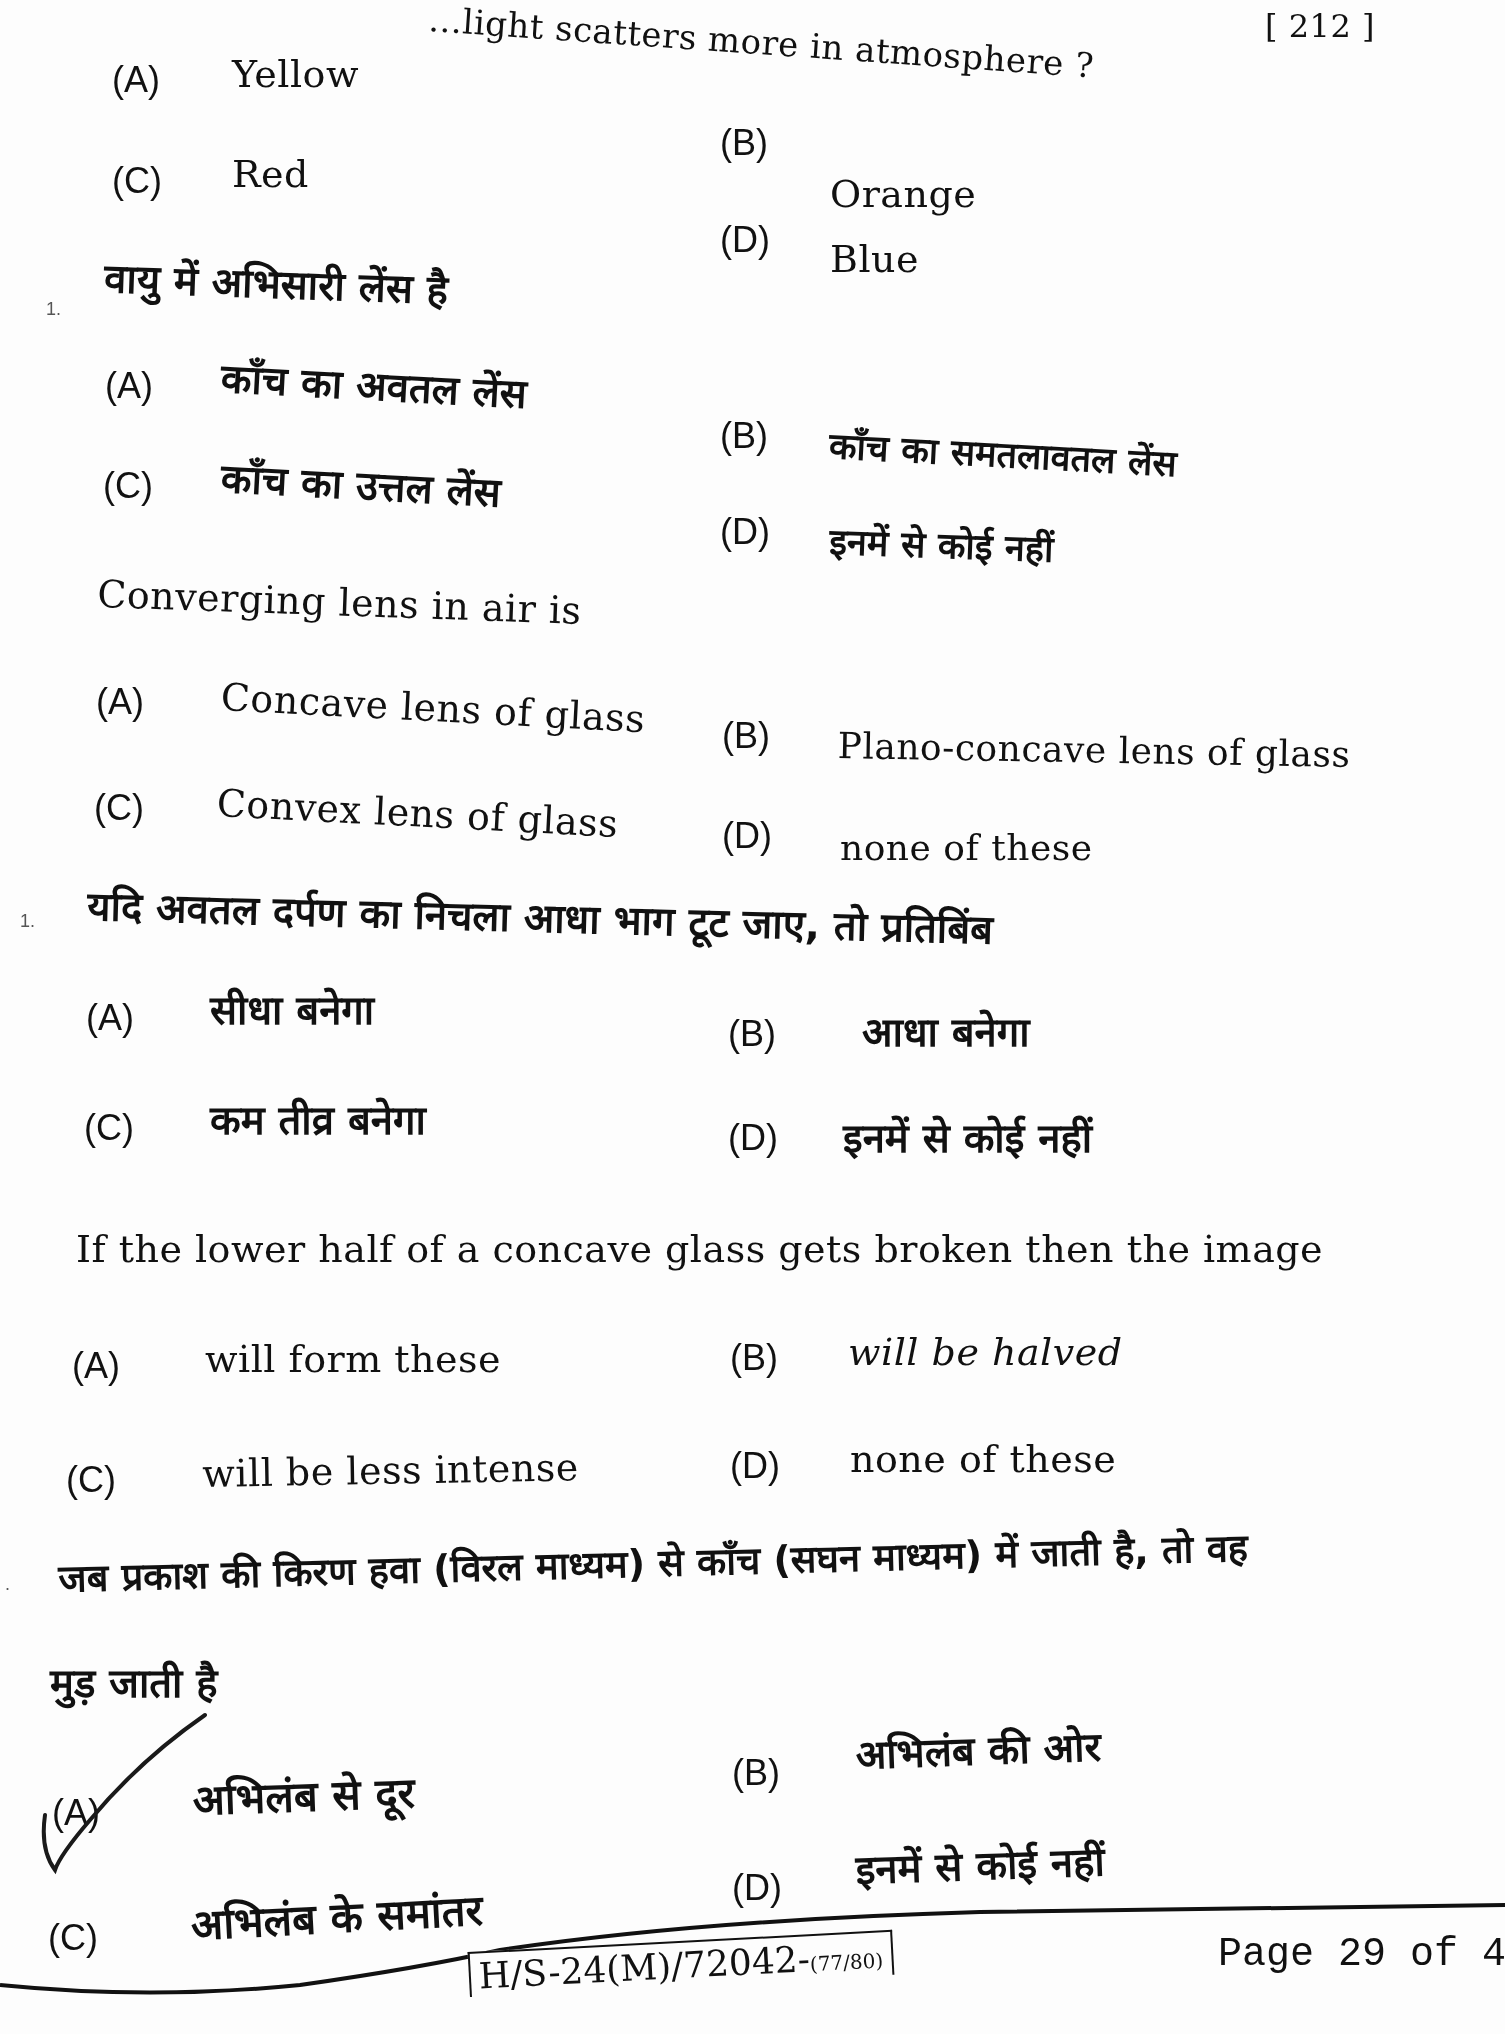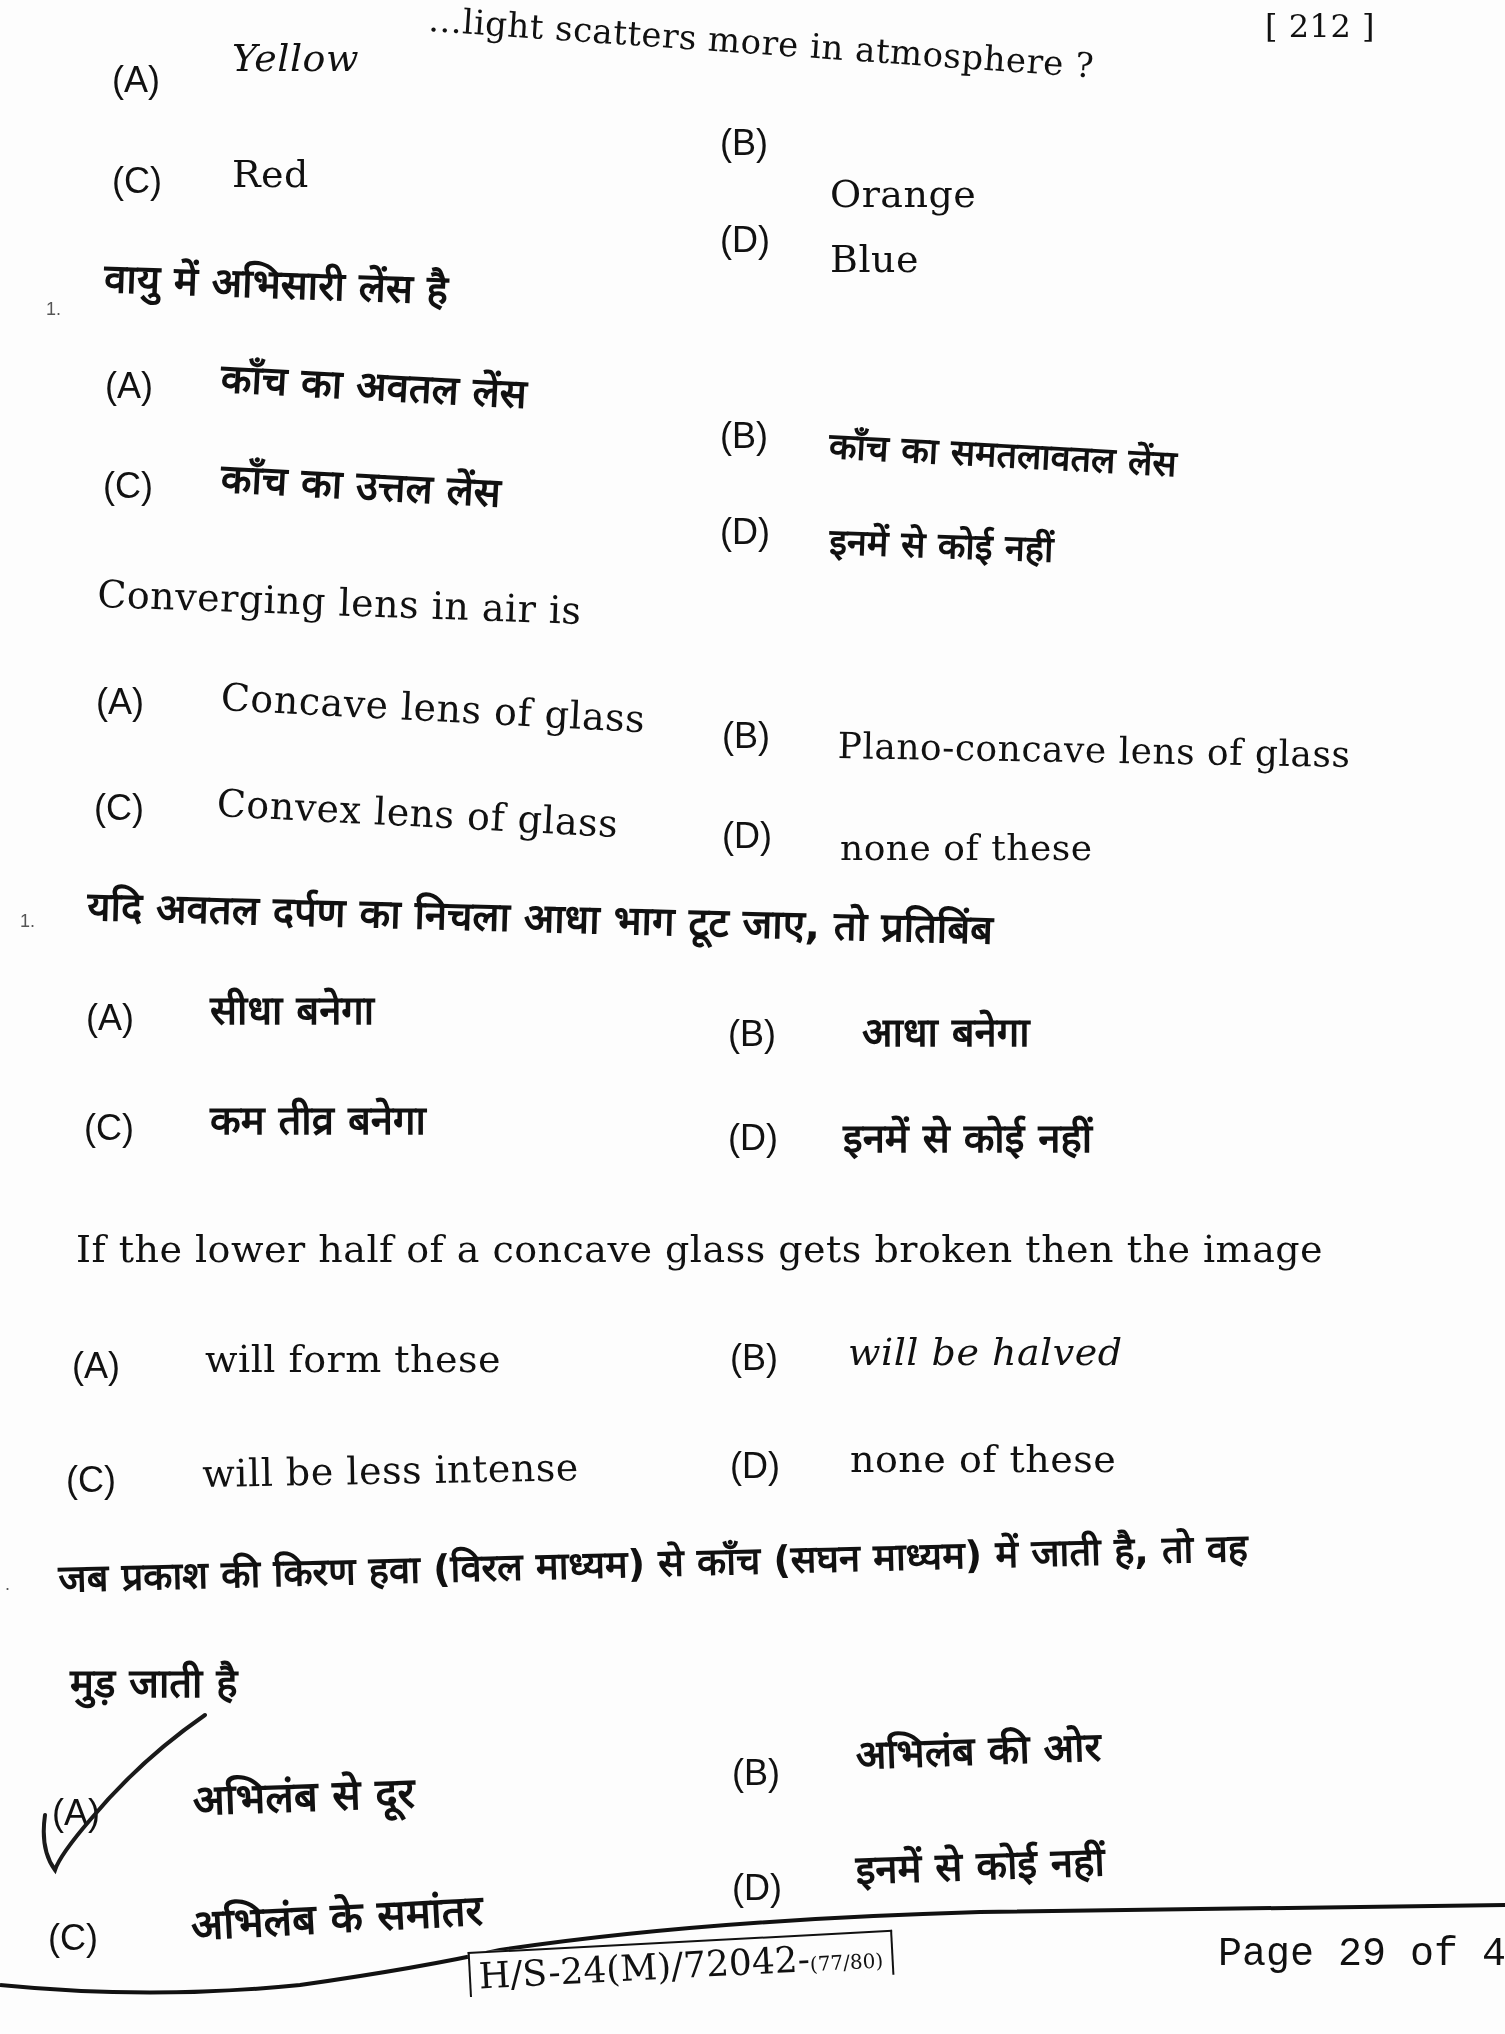--- a/index.html
+++ b/index.html
@@ -71,21 +71,21 @@
 </style>
 </head>
 <body>
 
 <div class="page">
 
   <div class="txt en" style="left:430px; top:2px; transform: rotate(4deg); transform-origin:left top; font-size:34px;">...light scatters more in atmosphere ?</div>
   <div class="txt en" style="left:1265px; top:10px; font-size:32px;text-align:center;">[ 212 ]</div>
 
   <div class="txt opt-label" style="left:112px; top:62px;">(A)</div>
-  <div class="txt en" style="left:232px; top:39px;font-style:italic;">Yellow</div>
+  <div class="txt en" style="left:232px; top:55px;">Yellow</div>
   <div class="txt opt-label" style="left:720px; top:125px;">(B)</div>
   <div class="txt en" style="left:830px; top:148px;margin-top:27px;">Orange</div>
   <div class="txt opt-label" style="left:112px; top:163px;">(C)</div>
   <div class="txt en" style="left:232px; top:155px;">Red</div>
   <div class="txt opt-label" style="left:720px; top:222px;">(D)</div>
   <div class="txt en" style="left:830px; top:240px;">Blue</div>
 
   <div class="txt qnum" style="left:46px; top:300px;">1.</div>
   <div class="txt hi" style="left:105px; top:258px; transform: rotate(2deg); transform-origin:left top;">वायु में अभिसारी लेंस है</div>
   <div class="txt opt-label" style="left:105px; top:368px;">(A)</div>
@@ -123,21 +123,21 @@
   <div class="txt en" style="left:205px; top:1340px;">will form these</div>
   <div class="txt opt-label" style="left:730px; top:1340px;">(B)</div>
   <div class="txt en" style="left:848px; top:1333px;font-style:italic;">will be halved</div>
   <div class="txt opt-label" style="left:66px; top:1462px;">(C)</div>
   <div class="txt en" style="left:202px; top:1455px; transform: rotate(-1deg); transform-origin:left top;">will be less intense</div>
   <div class="txt opt-label" style="left:730px; top:1448px;">(D)</div>
   <div class="txt en" style="left:850px; top:1440px;">none of these</div>
 
   <div class="txt qnum" style="left:5px; top:1575px;">.</div>
   <div class="txt hi" style="left:58px; top:1560px; transform: rotate(-1.5deg); transform-origin:left top; font-size:38px;">जब प्रकाश की किरण हवा (विरल माध्यम) से काँच (सघन माध्यम) में जाती है, तो वह</div>
-  <div class="txt hi" style="left:70px; top:1663px;">मुड़ जाती है</div>
+  <div class="txt hi" style="left:50px; top:1663px;">मुड़ जाती है</div>
 
   <div class="txt opt-label" style="left:52px; top:1795px;">(A)</div>
   <div class="txt hi" style="left:192px; top:1780px; transform: rotate(-2deg); transform-origin:left top; font-size:42px;">अभिलंब से दूर</div>
   <div class="txt opt-label" style="left:732px; top:1755px;">(B)</div>
   <div class="txt hi" style="left:855px; top:1735px; transform: rotate(-2deg); transform-origin:left top;">अभिलंब की ओर</div>
   <div class="txt opt-label" style="left:48px; top:1920px;">(C)</div>
   <div class="txt hi" style="left:190px; top:1905px; transform: rotate(-3deg); transform-origin:left top; font-size:42px;">अभिलंब के समांतर</div>
   <div class="txt opt-label" style="left:732px; top:1870px;">(D)</div>
   <div class="txt hi" style="left:855px; top:1850px; transform: rotate(-2deg); transform-origin:left top;">इनमें से कोई नहीं</div>
 

